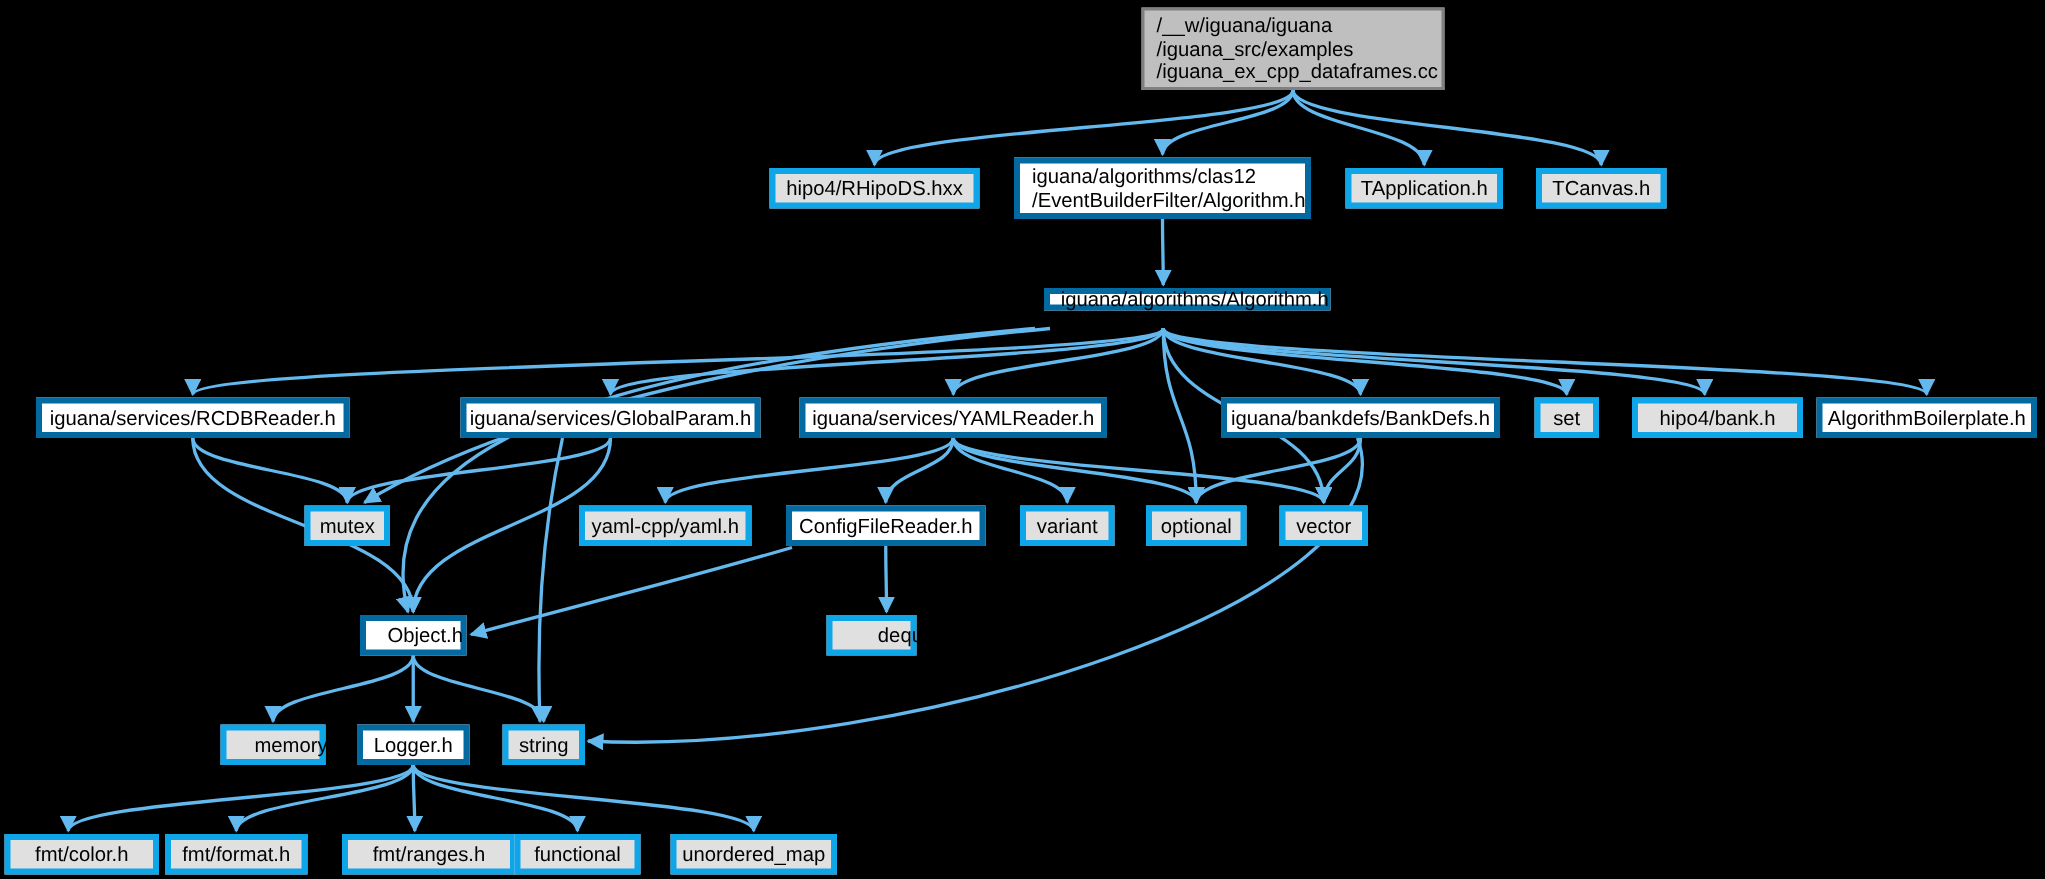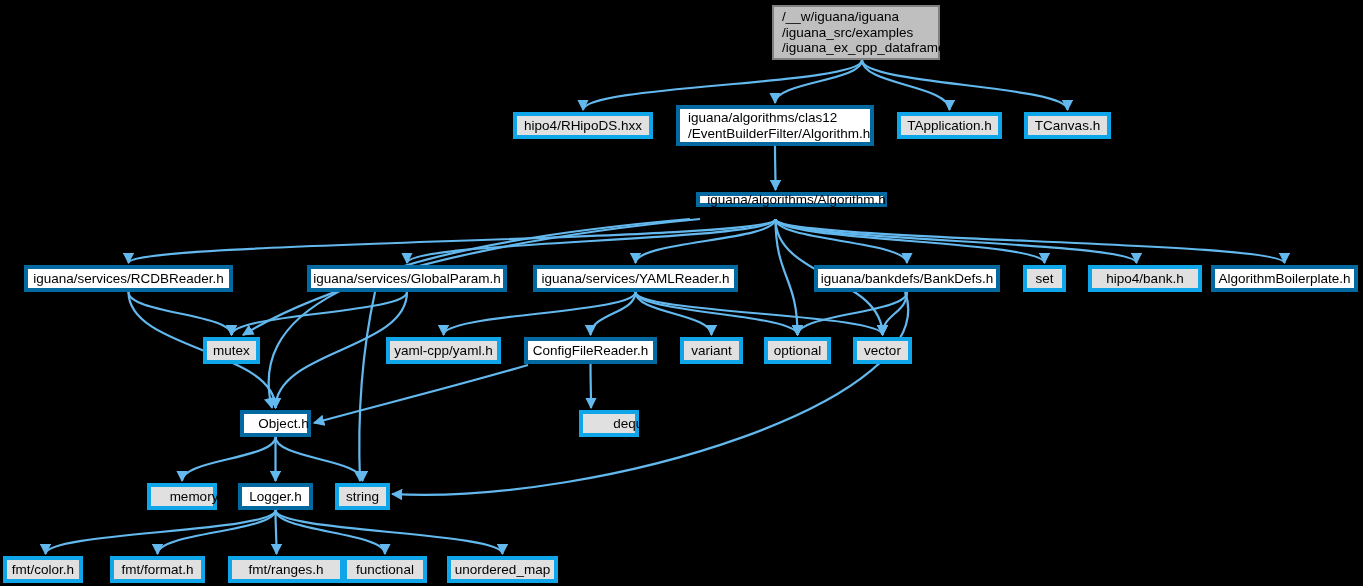--- a/index.html
+++ b/index.html
@@ -59,21 +59,21 @@
       <path d="M 275.5 437 C 275.5 459, 182 459, 182 481" fill="none" stroke="#63b8ee" stroke-width="2.2" marker-end="url(#ah)"></path>
       <path d="M 275.5 437 C 275.5 459, 275.5 459, 275.5 481" fill="none" stroke="#63b8ee" stroke-width="2.2" marker-end="url(#ah)"></path>
       <path d="M 275.5 437 C 275.5 459, 362.5 459, 362.5 481" fill="none" stroke="#63b8ee" stroke-width="2.2" marker-end="url(#ah)"></path>
       <path d="M 275.5 510 C 275.5 532, 45.5 532, 45.5 554" fill="none" stroke="#63b8ee" stroke-width="2.2" marker-end="url(#ah)"></path>
       <path d="M 275.5 510 C 275.5 532, 157.5 532, 157.5 554" fill="none" stroke="#63b8ee" stroke-width="2.2" marker-end="url(#ah)"></path>
       <path d="M 275.5 510 C 275.5 532, 276.5 532, 276.5 554" fill="none" stroke="#63b8ee" stroke-width="2.2" marker-end="url(#ah)"></path>
       <path d="M 275.5 510 C 275.5 532, 385 532, 385 554" fill="none" stroke="#63b8ee" stroke-width="2.2" marker-end="url(#ah)"></path>
       <path d="M 275.5 510 C 275.5 532, 502.5 532, 502.5 554" fill="none" stroke="#63b8ee" stroke-width="2.2" marker-end="url(#ah)"></path>
     </svg>
   <div id="nodes">
-      <div class="node root multi" style="left: 761px; top: 5px; width: 168px; height: 55px; margin-left: 11px;">/__w/iguana/iguana
+      <div class="node root multi" style="left: 761px; top: 5px; width: 202px; height: 55px;">/__w/iguana/iguana
 /iguana_src/examples
 /iguana_ex_cpp_dataframes.cc</div>
       <div class="node sys" style="left: 513px; top: 112px; width: 140px; height: 27px;">hipo4/RHipoDS.hxx</div>
       <div class="node hdr multi" style="left: 676px; top: 105px; width: 198px; height: 41px;">iguana/algorithms/clas12
 /EventBuilderFilter/Algorithm.h</div>
       <div class="node sys" style="left: 897px; top: 112px; width: 105px; height: 27px;">TApplication.h</div>
       <div class="node sys" style="left: 1024px; top: 112px; width: 87px; height: 27px;">TCanvas.h</div>
       <div class="node hdr" style="left: 696px; top: 192px; width: 191px; height: 15px; padding-left: 10px;">iguana/algorithms/Algorithm.h</div>
       <div class="node hdr" style="left: 24px; top: 265px; width: 209px; height: 27px;">iguana/services/RCDBReader.h</div>
       <div class="node hdr" style="left: 307px; top: 265px; width: 200px; height: 27px;">iguana/services/GlobalParam.h</div>
@@ -82,23 +82,23 @@
       <div class="node sys" style="left: 1023px; top: 265px; width: 43px; height: 27px;">set</div>
       <div class="node sys" style="left: 1088px; top: 265px; width: 114px; height: 27px;">hipo4/bank.h</div>
       <div class="node hdr" style="left: 1211px; top: 265px; width: 147px; height: 27px;">AlgorithmBoilerplate.h</div>
       <div class="node sys" style="left: 203px; top: 337px; width: 57px; height: 27px;">mutex</div>
       <div class="node sys" style="left: 386px; top: 337px; width: 115px; height: 27px;">yaml-cpp/yaml.h</div>
       <div class="node hdr" style="left: 524px; top: 337px; width: 133px; height: 27px;">ConfigFileReader.h</div>
       <div class="node sys" style="left: 680px; top: 337px; width: 63px; height: 27px;">variant</div>
       <div class="node sys" style="left: 764px; top: 337px; width: 67px; height: 27px;">optional</div>
       <div class="node sys" style="left: 853px; top: 337px; width: 59px; height: 27px;">vector</div>
       <div class="node hdr" style="left: 240px; top: 410px; width: 71px; height: 27px; padding-left: 16px;">Object.h</div>
-      <div class="node sys" style="left: 579px; top: 410px; width: 60px; height: 27px; padding-left: 46px;">deque</div>
+      <div class="node sys" style="left: 551px; top: 410px; width: 60px; height: 27px; padding-left: 46px;">deque</div>
       <div class="node sys" style="left: 147px; top: 483px; width: 70px; height: 27px; padding-left: 24px;">memory</div>
       <div class="node hdr" style="left: 238px; top: 483px; width: 75px; height: 27px;">Logger.h</div>
       <div class="node sys" style="left: 335px; top: 483px; width: 55px; height: 27px;">string</div>
-      <div class="node sys" style="left: 3px; top: 556px; width: 80px; height: 27px;">fmt/color.h</div>
+      <div class="node sys" style="left: 3px; top: 556px; width: 103px; height: 27px;">fmt/color.h</div>
       <div class="node sys" style="left: 110px; top: 556px; width: 95px; height: 27px;">fmt/format.h</div>
       <div class="node sys" style="left: 228px; top: 556px; width: 116px; height: 27px;">fmt/ranges.h</div>
       <div class="node sys" style="left: 343px; top: 556px; width: 84px; height: 27px;">functional</div>
       <div class="node sys" style="left: 447px; top: 556px; width: 111px; height: 27px;">unordered_map</div>
     </div>
 </div>
 
 </body></html>

